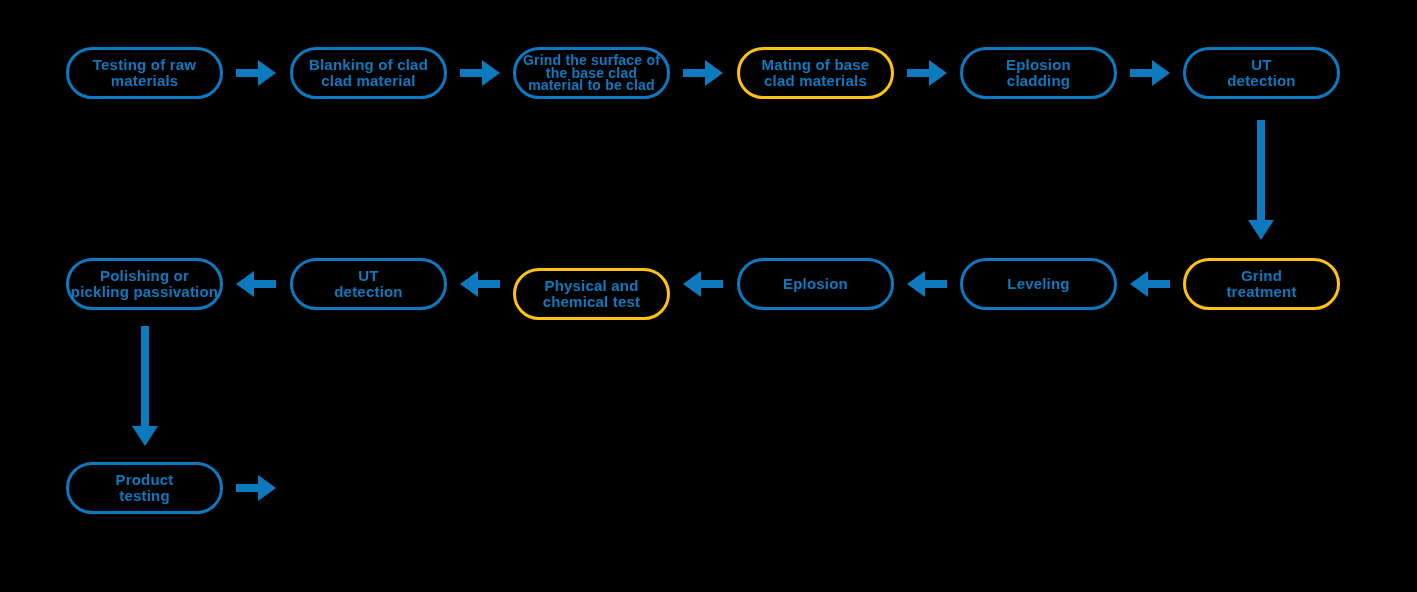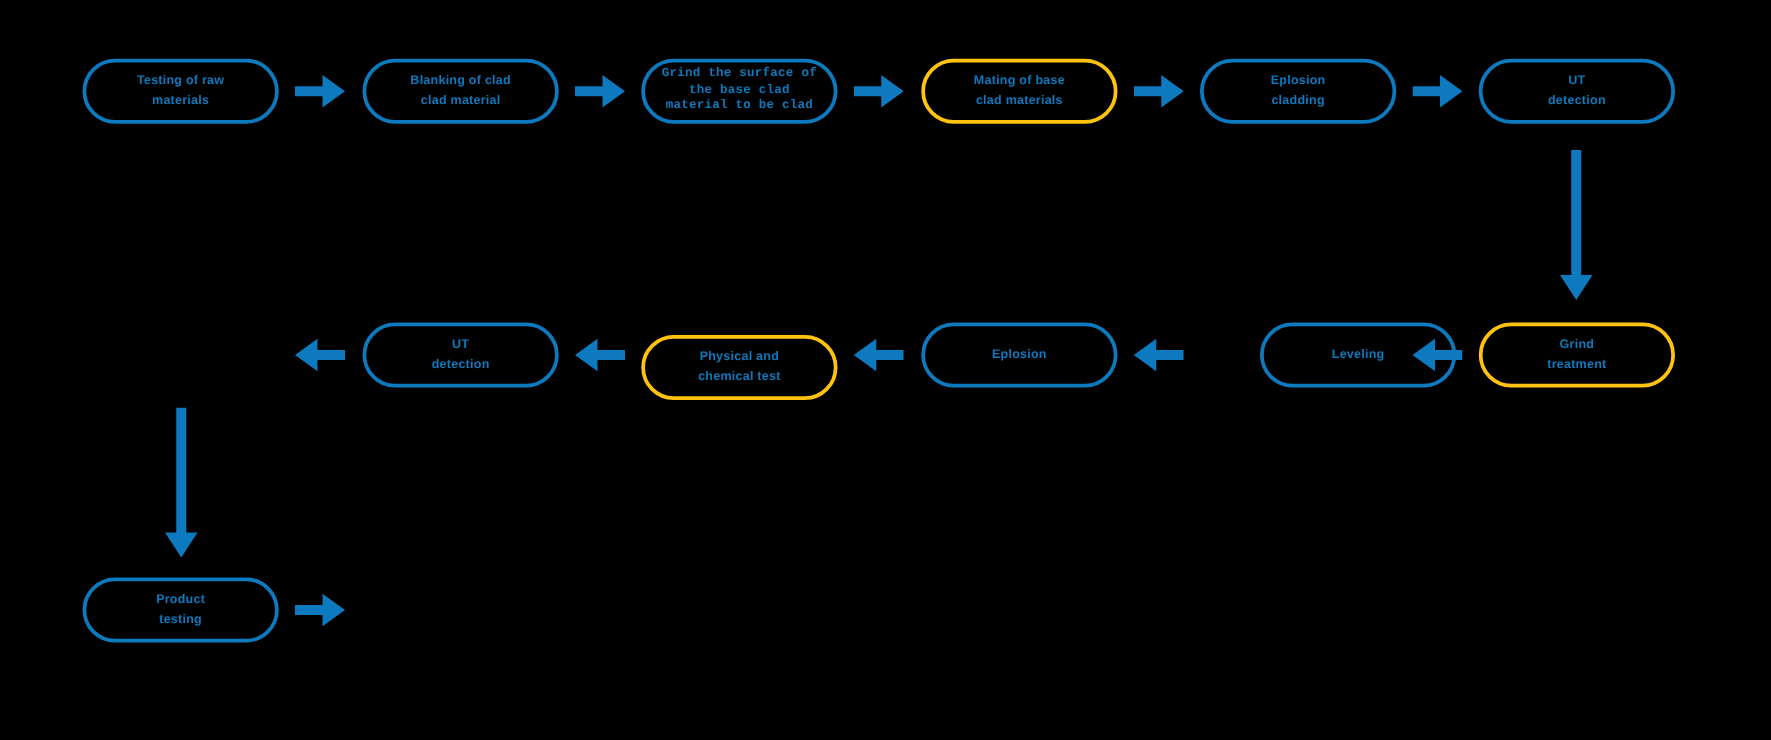--- a/index.html
+++ b/index.html
@@ -27,28 +27,27 @@
     align-items:center;
     justify-content:center;
     color:var(--blue);
     background:transparent;
   }
   .node[data-accent="yellow"]{border-color:var(--yellow);}
   .node .label{
     white-space:pre-line;
     text-align:center;
     font-weight:700;
-    font-size:10px;
+    font-size:15px;
     line-height:16px;
     letter-spacing:.2px;
   }
   .node.small .label{
-    font-size:10px;
+    font-size:14px;
     line-height:12.5px;
-    font-family:Liberation Mono, monospace;
   }
   .arrow{
     position:absolute;
     color:var(--blue);
   }
   .arrow svg{display:block;}
 </style>
 </head>
 <body>
 
@@ -77,33 +76,37 @@
     </div>
   <div class="node" style="left:1183px;top:47px" data-accent="blue">
       <span class="label">UT
 detection</span>
     </div>
 
   <div class="node" style="left:1183px;top:258px" data-accent="yellow">
       <span class="label">Grind
 treatment</span>
     </div>
-  <div class="node" style="left:1008px;top:258px" data-accent="blue">
+  <div class="node" style="left:960px;top:258px" data-accent="blue">
       <span class="label">Leveling</span>
     </div>
   <div class="node" style="left:737px;top:258px" data-accent="blue">
       <span class="label">Eplosion</span>
     </div>
   <div class="node" style="left:513px;top:268px" data-accent="yellow">
       <span class="label">Physical and
 chemical test</span>
     </div>
   <div class="node" style="left:290px;top:258px" data-accent="blue">
       <span class="label">UT
 detection</span>
+    </div>
+  <div class="node" style="left:66px;top:258px" data-accent="blue">
+      <span class="label">Polishing or
+pickling passivation</span>
     </div>
 
   <div class="node" style="left:66px;top:462px" data-accent="blue">
       <span class="label">Product
 testing</span>
     </div>
 
   <div class="arrow" style="left:236px;top:59px">
       <svg width="40" height="28" viewBox="0 0 40 28">
         <path d="M0 10 H22 V1 L40 14 L22 27 V18 H0 Z" fill="currentColor"></path>

